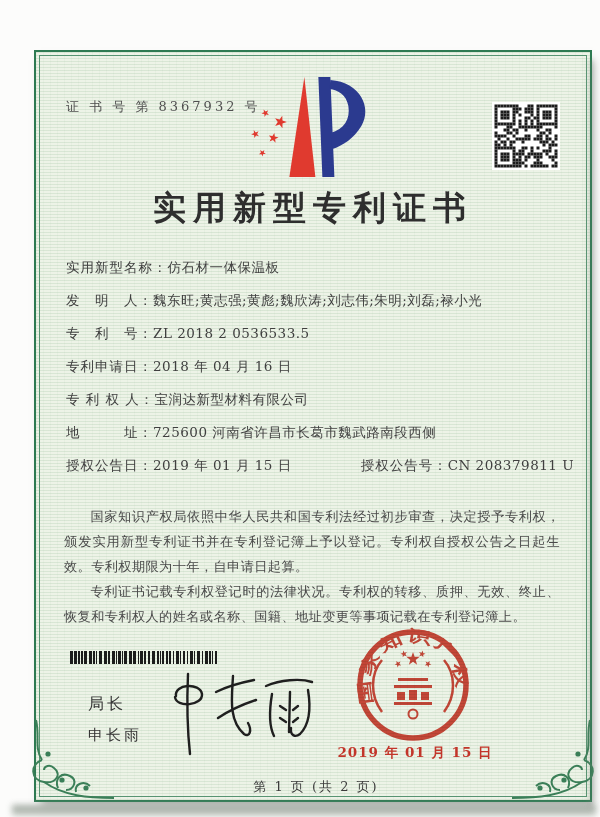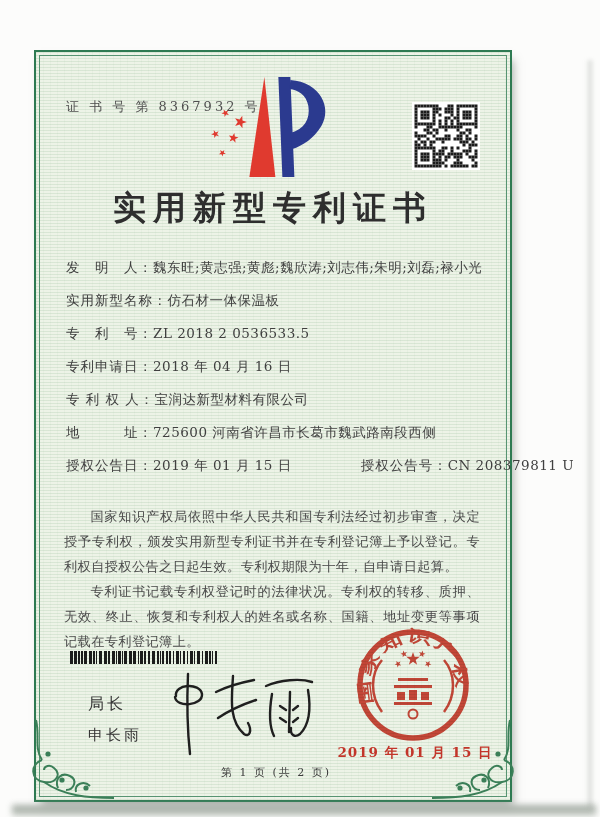--- a/index.html
+++ b/index.html
@@ -3,21 +3,21 @@
 <meta charset="utf-8">
 <style>
   html,body{margin:0;padding:0;}
   body{width:600px;height:817px;background:#fdfdfc;overflow:hidden;
        font-family:"DejaVu Serif","Liberation Serif",serif;position:relative;}
   .photo{position:absolute;inset:0;background:#fcfcfb;}
   .photo-shadow{position:absolute;left:12px;right:4px;bottom:1px;height:11px;
        background:linear-gradient(#8d968d,#c2c9c1);filter:blur(3px);opacity:.85;}
   .edge-shadow{position:absolute;top:60px;bottom:10px;right:8px;width:6px;
        background:linear-gradient(90deg,rgba(120,130,120,.0),rgba(120,130,120,.35));filter:blur(2px);}
-  .page{position:absolute;left:34px;top:50px;width:478px;height:752px;
+  .page{position:absolute;left:34px;top:50px;width:558px;height:752px;
        background-color:#edf3e7;
        background-image:
          repeating-linear-gradient(0deg, rgba(110,162,116,.16) 0 1px, rgba(0,0,0,0) 1px 3px),
          repeating-linear-gradient(90deg, rgba(110,162,116,.05) 0 1px, rgba(0,0,0,0) 1px 7px);
        border:2.5px solid #2e7a52;box-sizing:border-box;
        box-shadow:4px 7px 9px -3px rgba(80,92,80,.5);}
   .page::before{content:"";position:absolute;inset:3px;border:1px solid #579472;pointer-events:none;}
   .cert-number{position:absolute;left:30px;top:46px;font-size:13px;letter-spacing:3px;color:#4f4f4f;}
   .logo{position:absolute;left:50%;top:20px;transform:translateX(-52%);}
   .qr{position:absolute;right:30px;top:50px;width:64px;height:64px;background:#fff;padding:2px;}
@@ -31,22 +31,22 @@
   .paragraphs{position:absolute;left:28px;right:30px;top:452px;font-size:13.2px;
        line-height:25px;color:#4a4a4a;text-align:justify;letter-spacing:.4px;}
   .paragraphs p{margin:0;text-indent:2em;}
   .barcode{position:absolute;left:34px;top:597px;}
   .signer-title{position:absolute;left:52px;top:642px;font-size:16px;letter-spacing:3px;color:#353535;}
   .signer-name{position:absolute;left:52px;top:674px;font-size:15px;letter-spacing:3px;color:#353535;}
   .signature{position:absolute;left:112px;top:610px;}
   .seal{position:absolute;left:318px;top:574px;opacity:.92;mix-blend-mode:multiply;}
   .seal-date{position:absolute;left:289px;top:692px;width:180px;text-align:center;
        color:#c2352a;font-size:13.5px;font-weight:700;letter-spacing:1px;}
-  .page-footer{position:absolute;left:0;right:0;bottom:20px;text-align:center;
-       font-size:11px;letter-spacing:2px;color:#3c3c3c;padding-left:6px;}
+  .page-footer{position:absolute;left:0;right:0;bottom:4px;text-align:center;
+       font-size:13px;letter-spacing:2px;color:#3c3c3c;padding-left:6px;}
   .corner{position:absolute;bottom:-8px;}
   .corner-left{left:-8px;}
   .corner-right{right:-8px;transform:scaleX(-1);}
 </style>
 </head>
 <body>
 
 <div class="photo">
   <div class="page">
 
@@ -315,24 +315,24 @@
           <rect x="51.5" y="60.5" width="3" height="3" fill="#1c1c1c"></rect>
           <rect x="57.5" y="60.5" width="3" height="3" fill="#1c1c1c"></rect>
           <rect x="60.5" y="60.5" width="3" height="3" fill="#1c1c1c"></rect>
         </svg>
     </div>
 
     <div class="title">实用新型专利证书</div>
 
     <div class="fields">
       <div class="field-row">
+        <span class="field-label">实用新型名称：</span><span>仿石材一体保温板</span>
+      </div>
+      <div class="field-row">
         <span class="field-label">发　明　人：</span><span>魏东旺;黄志强;黄彪;魏欣涛;刘志伟;朱明;刘磊;禄小光</span>
-      </div>
-      <div class="field-row">
-        <span class="field-label">实用新型名称：</span><span>仿石材一体保温板</span>
       </div>
       <div class="field-row">
         <span class="field-label">专　利　号：</span><span>ZL 2018 2 0536533.5</span>
       </div>
       <div class="field-row">
         <span class="field-label">专利申请日：</span><span>2018 年 04 月 16 日</span>
       </div>
       <div class="field-row">
         <span class="field-label">专 利 权 人：</span><span>宝润达新型材料有限公司</span>
       </div>

